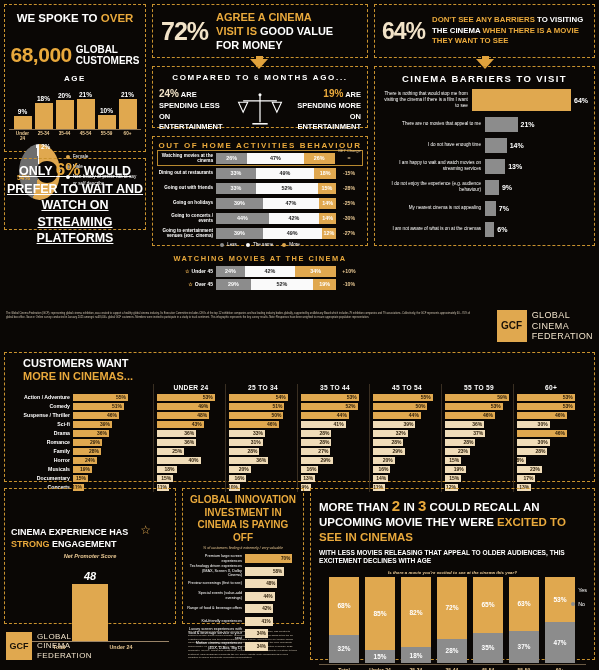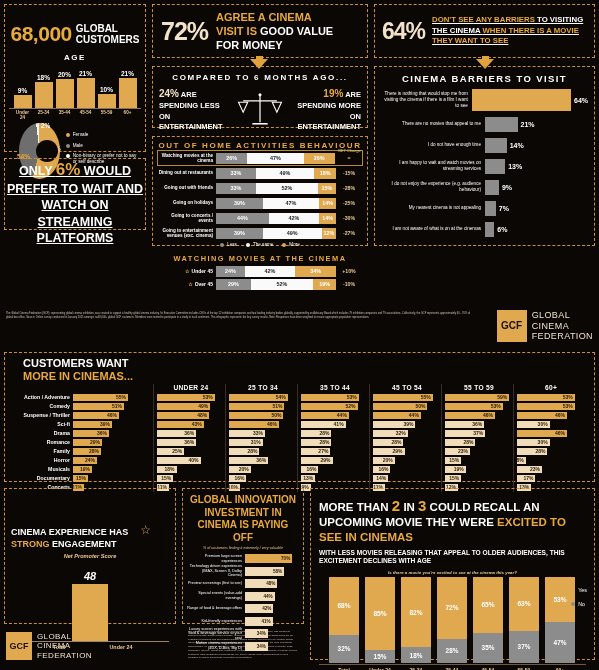--- a/index.html
+++ b/index.html
@@ -70,21 +70,21 @@
   .s3 { background:#e0a84f; color:#fff;}
   .onet { width:26px; font-size:5.2px; font-weight:bold; text-align:center; color:#e9c893;}
   .olegend { display:flex; gap:9px; justify-content:center; font-size:4.6px; margin-top:2px;}
   #ooh h4 { font-size:7.4px; font-weight:bold; letter-spacing:1.5px; text-align:center; margin:3px 0 2px;}
   .wrow { display:flex; align-items:center; height:12px; margin-bottom:1px;}
   .wlab { width:58px; font-size:5px; font-weight:bold; text-align:right; padding-right:3px; display:flex; justify-content:flex-end; align-items:center; gap:2px;}
 
   
   #p64 { left:374px; top:4px; width:221px; height:54px; display:flex; align-items:center; gap:7px; padding:0 7px;}
   #p64 .n { font-size:23px; font-weight:bold; letter-spacing:-1px;}
-  #p64 .tx { font-size:7.8px; font-weight:bold; line-height:1.35;text-decoration:underline;}
+  #p64 .tx { font-size:7.8px; font-weight:bold; line-height:1.35;}
 
   
   #bar { left:374px; top:66px; width:221px; height:180px; padding:6px 6px 0;}
   #bar h3 { font-size:9.5px; font-weight:bold; letter-spacing:1.4px; text-align:center; margin-bottom:5px;}
   .brow { display:flex; align-items:center; margin-bottom:5px; min-height:16px;}
   .blab { width:104px; font-size:4.6px; text-align:right; padding-right:4px; line-height:1.3; color:#fff;}
   .bbarwrap { flex:1; display:flex; align-items:center; gap:3px;}
   .bbar { height:15px; background:#8c8c8c;}
   .bbar.g { background:#e0a84f;}
   .bval { font-size:7px; font-weight:bold;}
@@ -148,21 +148,24 @@
   .exN { background:#8c8c8c; display:flex; align-items:center; justify-content:center; font-size:6.4px; font-weight:bold; color:#fff;}
   .exlabels { display:flex; gap:6px; padding-left:10px; border-top:1px solid #6b5a44; margin-top:1px;}
   .exlabels div { width:30px; text-align:center; font-size:5px; font-weight:bold; color:#e9c893; padding-top:2px;}
   .exlg { position:absolute; right:7px; top:98px; font-size:5.4px;}
   .exlg .lgi { margin-bottom:8px;}
 </style>
 </head>
 <body>
 
 <div class="panel" id="tl">
-  <div class="t1row" style="margin-top:11px;">
+  <h1>
+    <span>WE SPOKE TO </span><span class="gold">OVER</span>
+  </h1>
+  <div class="t1row" style="margin-top:18px;">
     <span class="bignum gold">68,000</span>
     <span class="stk">
       <span style="display:block">GLOBAL</span>
       <span style="display:block">CUSTOMERS</span>
     </span>
   </div>
   <div class="agelab">AGE</div>
   <div class="agechart" id="age-chart">
       <div class="agecol">
         <div class="v">9%</div>

